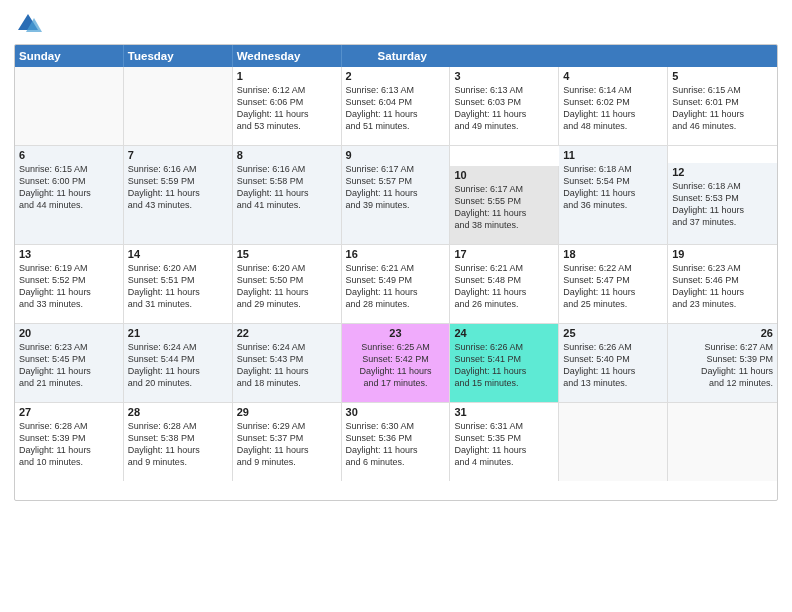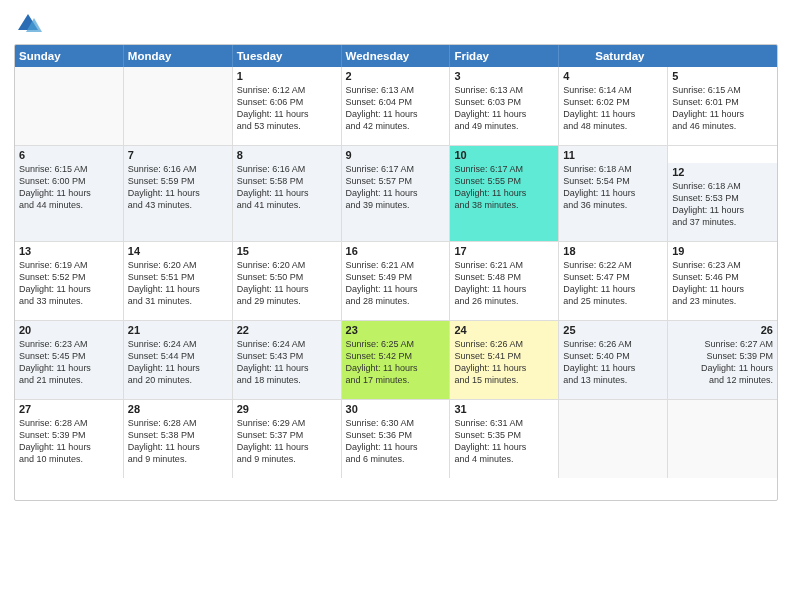--- a/index.html
+++ b/index.html
@@ -124,43 +124,41 @@
     </div>
     <div class="title-area">
       <div class="month-title"></div>
       <div class="subtitle"></div>
     </div>
   </div>
 
   <div class="calendar">
     <div class="cal-header">
     <div class="cal-header-cell">Sunday</div>
-        <div class="cal-header-cell">Monday</div>
         <div class="cal-header-cell">Tuesday</div>
         <div class="cal-header-cell">Wednesday</div>
-        <div class="cal-header-cell">Friday</div>
         <div class="cal-header-cell">Saturday</div>
       </div>
     <div class="cal-body">
     <div class="cal-row">
           <div class="cal-cell empty"></div>
           <div class="cal-cell empty"></div>
           <div class="cal-cell">
             <div class="day-number">1</div>
             <div class="cell-line">Sunrise: 6:12 AM</div>
             <div class="cell-line">Sunset: 6:06 PM</div>
             <div class="cell-line">Daylight: 11 hours</div>
             <div class="cell-line">and 53 minutes.</div>
           </div>
           <div class="cal-cell">
             <div class="day-number">2</div>
             <div class="cell-line">Sunrise: 6:13 AM</div>
             <div class="cell-line">Sunset: 6:04 PM</div>
             <div class="cell-line">Daylight: 11 hours</div>
-            <div class="cell-line">and 42 minutes.</div>
+            <div class="cell-line">and 51 minutes.</div>
           </div>
           <div class="cal-cell">
             <div class="day-number">3</div>
             <div class="cell-line">Sunrise: 6:13 AM</div>
             <div class="cell-line">Sunset: 6:03 PM</div>
             <div class="cell-line">Daylight: 11 hours</div>
             <div class="cell-line">and 49 minutes.</div>
           </div>
           <div class="cal-cell">
             <div class="day-number">4</div>
@@ -199,21 +197,21 @@
             <div class="cell-line">Daylight: 11 hours</div>
             <div class="cell-line">and 41 minutes.</div>
           </div>
           <div class="cal-cell shaded" style="background: rgb(240, 244, 248);">
             <div class="day-number">9</div>
             <div class="cell-line">Sunrise: 6:17 AM</div>
             <div class="cell-line">Sunset: 5:57 PM</div>
             <div class="cell-line">Daylight: 11 hours</div>
             <div class="cell-line">and 39 minutes.</div>
           </div>
-          <div class="cal-cell shaded" style="background: #5eead4;">
+          <div class="cal-cell shaded" style="background: #e5e5e5; margin-top: 20px;">
             <div class="day-number">10</div>
             <div class="cell-line">Sunrise: 6:17 AM</div>
             <div class="cell-line">Sunset: 5:55 PM</div>
             <div class="cell-line">Daylight: 11 hours</div>
             <div class="cell-line">and 38 minutes.</div>
           </div>
           <div class="cal-cell shaded" style="background: rgb(240, 244, 248);">
             <div class="day-number">11</div>
             <div class="cell-line">Sunrise: 6:18 AM</div>
             <div class="cell-line">Sunset: 5:54 PM</div>
@@ -294,28 +292,28 @@
             <div class="cell-line">Daylight: 11 hours</div>
             <div class="cell-line">and 20 minutes.</div>
           </div>
           <div class="cal-cell shaded" style="background: rgb(240, 244, 248);">
             <div class="day-number">22</div>
             <div class="cell-line">Sunrise: 6:24 AM</div>
             <div class="cell-line">Sunset: 5:43 PM</div>
             <div class="cell-line">Daylight: 11 hours</div>
             <div class="cell-line">and 18 minutes.</div>
           </div>
-          <div class="cal-cell shaded" style="background: #bef264;">
+          <div class="cal-cell shaded" style="background: #f0abfc; text-align: center;">
             <div class="day-number">23</div>
             <div class="cell-line">Sunrise: 6:25 AM</div>
             <div class="cell-line">Sunset: 5:42 PM</div>
             <div class="cell-line">Daylight: 11 hours</div>
             <div class="cell-line">and 17 minutes.</div>
           </div>
-          <div class="cal-cell shaded" style="background: #fef9c3;">
+          <div class="cal-cell shaded" style="background: #5eead4;">
             <div class="day-number">24</div>
             <div class="cell-line">Sunrise: 6:26 AM</div>
             <div class="cell-line">Sunset: 5:41 PM</div>
             <div class="cell-line">Daylight: 11 hours</div>
             <div class="cell-line">and 15 minutes.</div>
           </div>
           <div class="cal-cell shaded" style="background: rgb(240, 244, 248);">
             <div class="day-number">25</div>
             <div class="cell-line">Sunrise: 6:26 AM</div>
             <div class="cell-line">Sunset: 5:40 PM</div>

